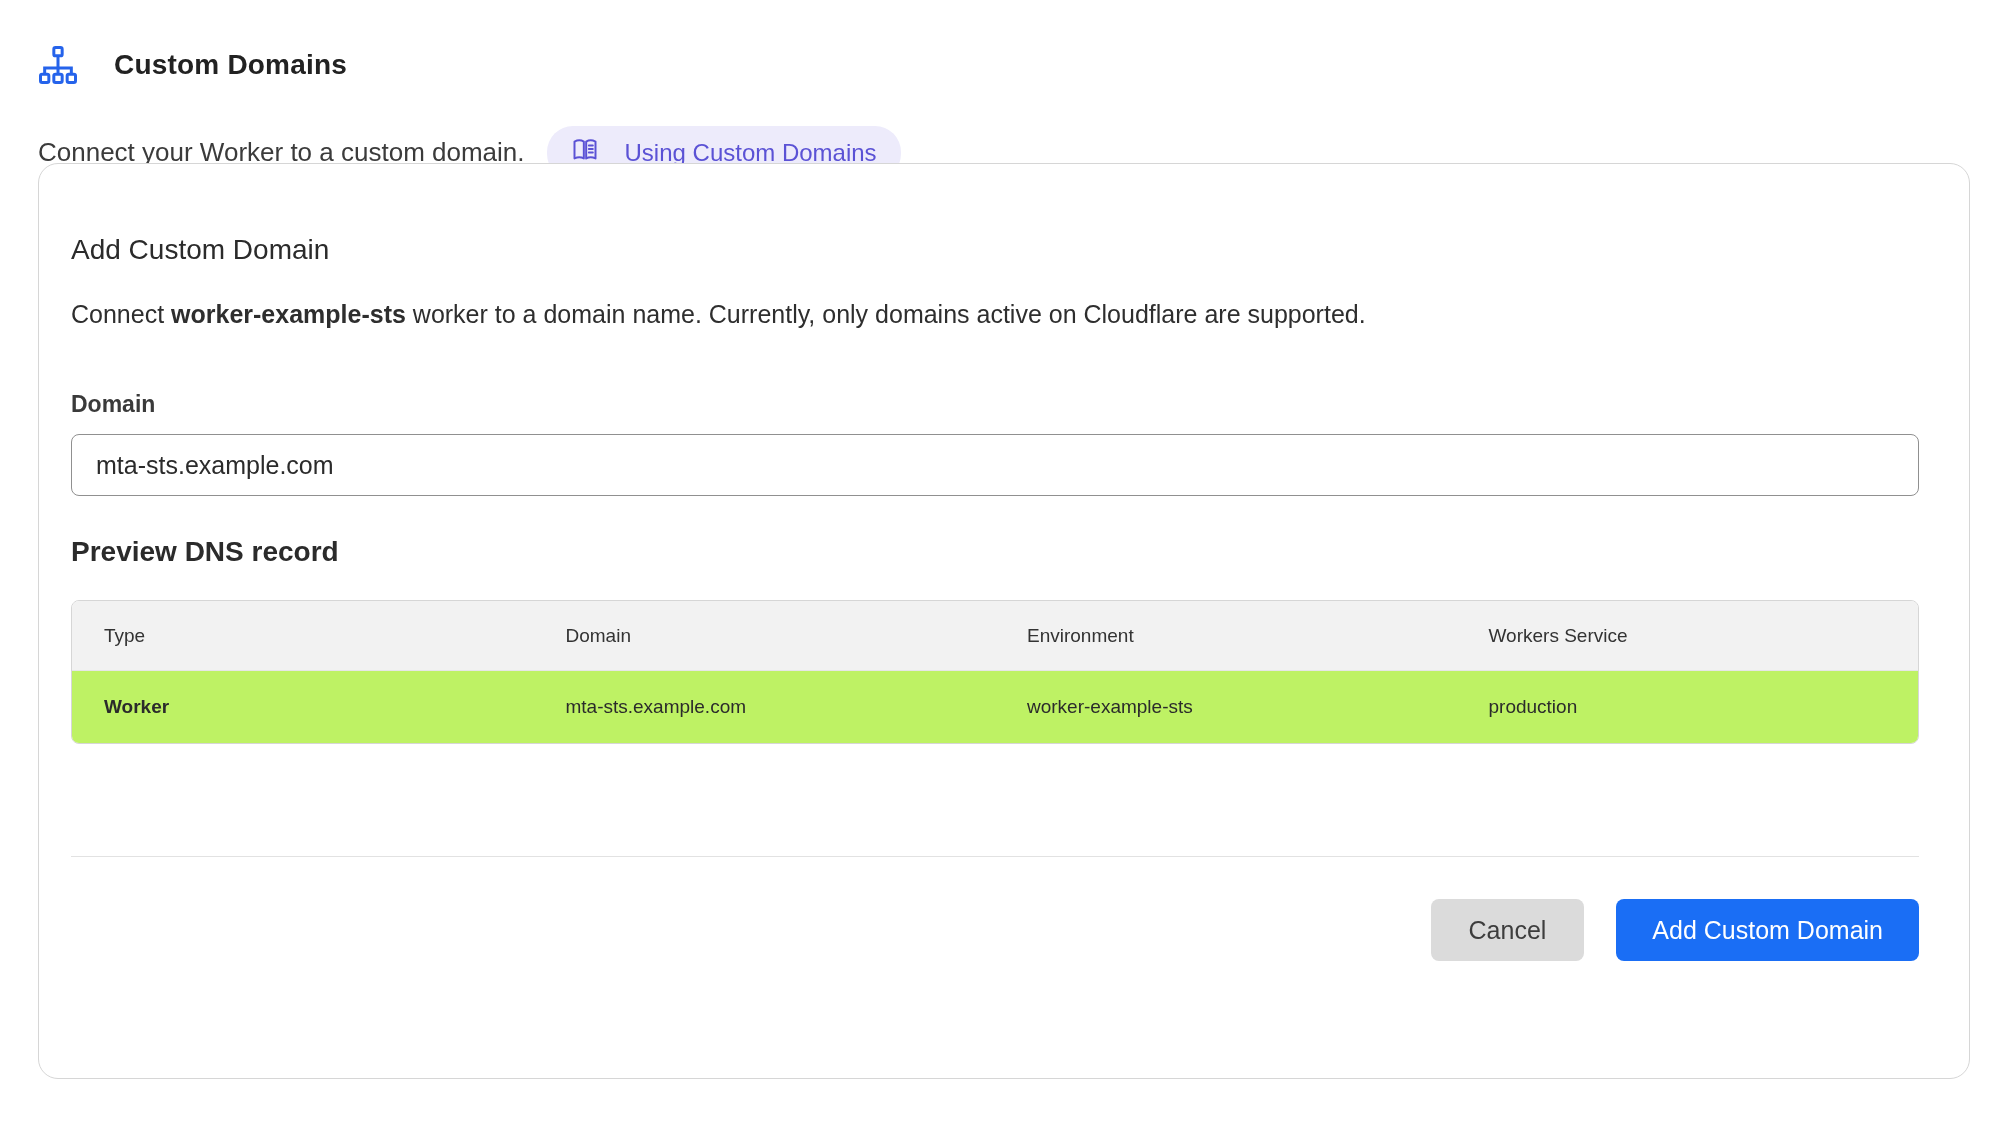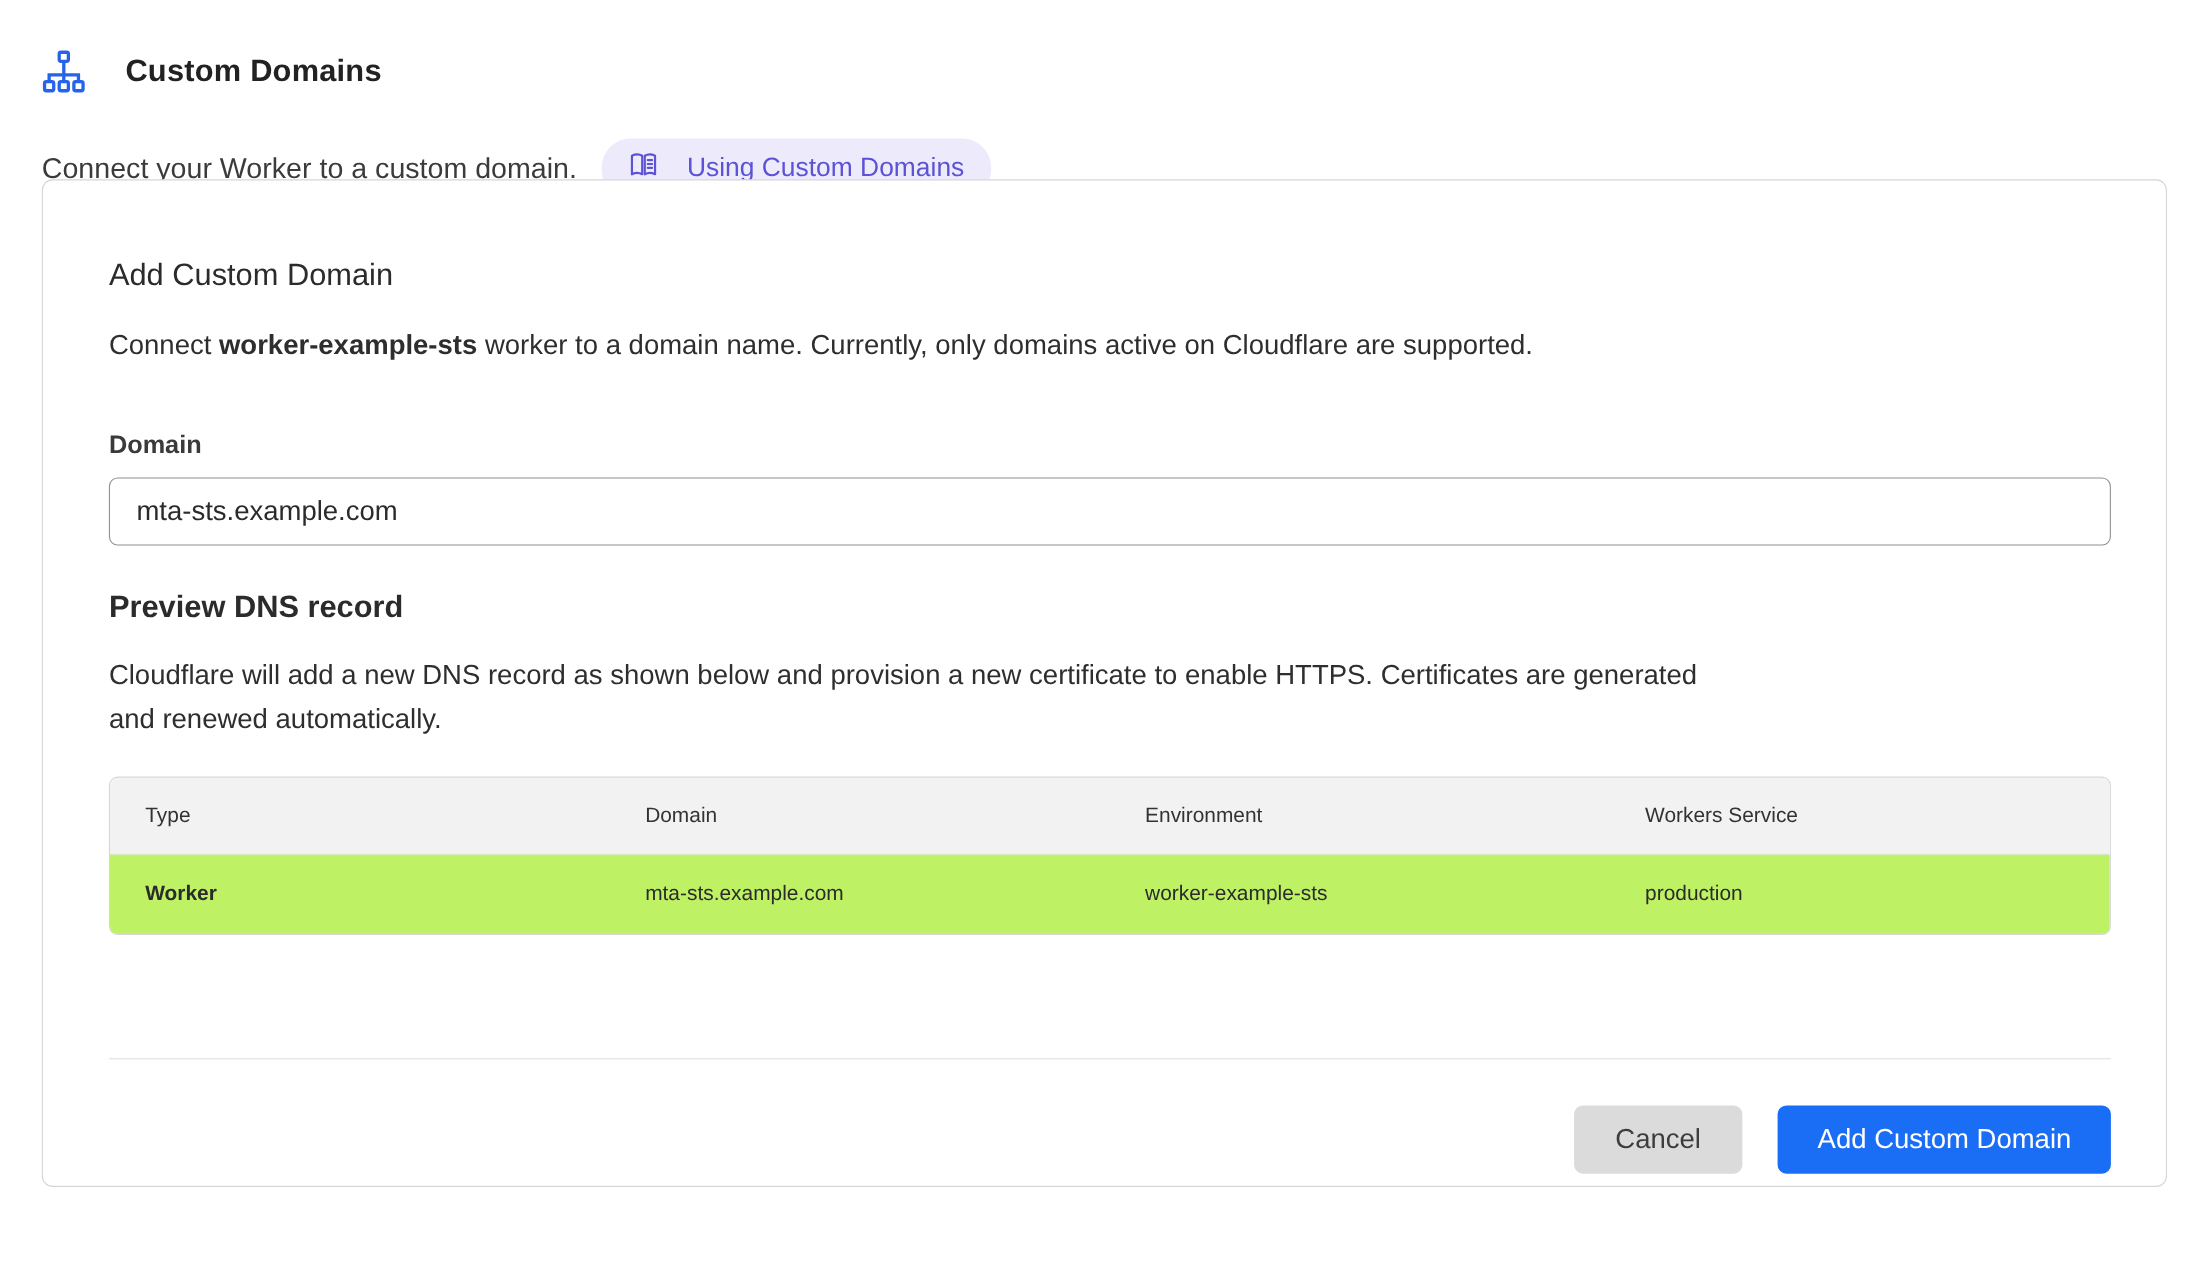--- a/index.html
+++ b/index.html
@@ -32,22 +32,22 @@
     display:inline-flex;align-items:center;gap:26px;
     background:var(--badge-bg);color:var(--badge-text);
     border-radius:26px;padding:10px 24px;
     font-size:24px;cursor:pointer;border:none;
     font-family:"Liberation Sans", sans-serif;
   }
   .card{
     position:absolute;left:38px;top:163px;
     width:1932px;height:916px;
     border:1px solid var(--border-gray);
-    border-radius:10px;background:#fff;
-    padding:70px 50px 0 60px;
+    border-radius:20px;background:#fff;
+    padding:70px 50px 0 32px;
   }
   .card-heading{margin:0;font-size:28px;font-weight:500;color:#2b2b2b;}
   .card-desc{margin:34px 0 0;font-size:25px;color:var(--text-main);}
   .card-desc b{font-weight:700;}
   .field-label{margin-top:62px;font-size:23px;font-weight:700;color:#3a3a3a;}
   .domain-input{
     display:block;margin-top:16px;width:100%;height:62px;
     font-size:25px;padding:0 24px;color:#2b2b2b;
     border:1px solid #909090;border-radius:8px;
     font-family:"Liberation Sans", sans-serif;background:#fff;
@@ -109,21 +109,20 @@
 
 <section class="card">
   <h2 class="card-heading">Add Custom Domain</h2>
 
   <p class="card-desc"><span>Connect </span><b>worker-example-sts</b><span> worker to a domain name. Currently, only domains active on Cloudflare are supported.</span></p>
 
   <div class="field-label">Domain</div>
   <input class="domain-input" type="text" value="mta-sts.example.com" style="">
 
   <h3 class="preview-heading">Preview DNS record</h3>
-  <p class="preview-desc">Cloudflare will add a new DNS record as shown below and provision a new certificate to enable HTTPS. Certificates are generated and renewed automatically.</p>
 
   <div class="dns-table">
     <div class="dns-row head">
       <div class="dns-cell">Type</div>
       <div class="dns-cell">Domain</div>
       <div class="dns-cell">Environment</div>
       <div class="dns-cell">Workers Service</div>
     </div>
     <div class="dns-row body">
       <div class="dns-cell first">Worker</div>

